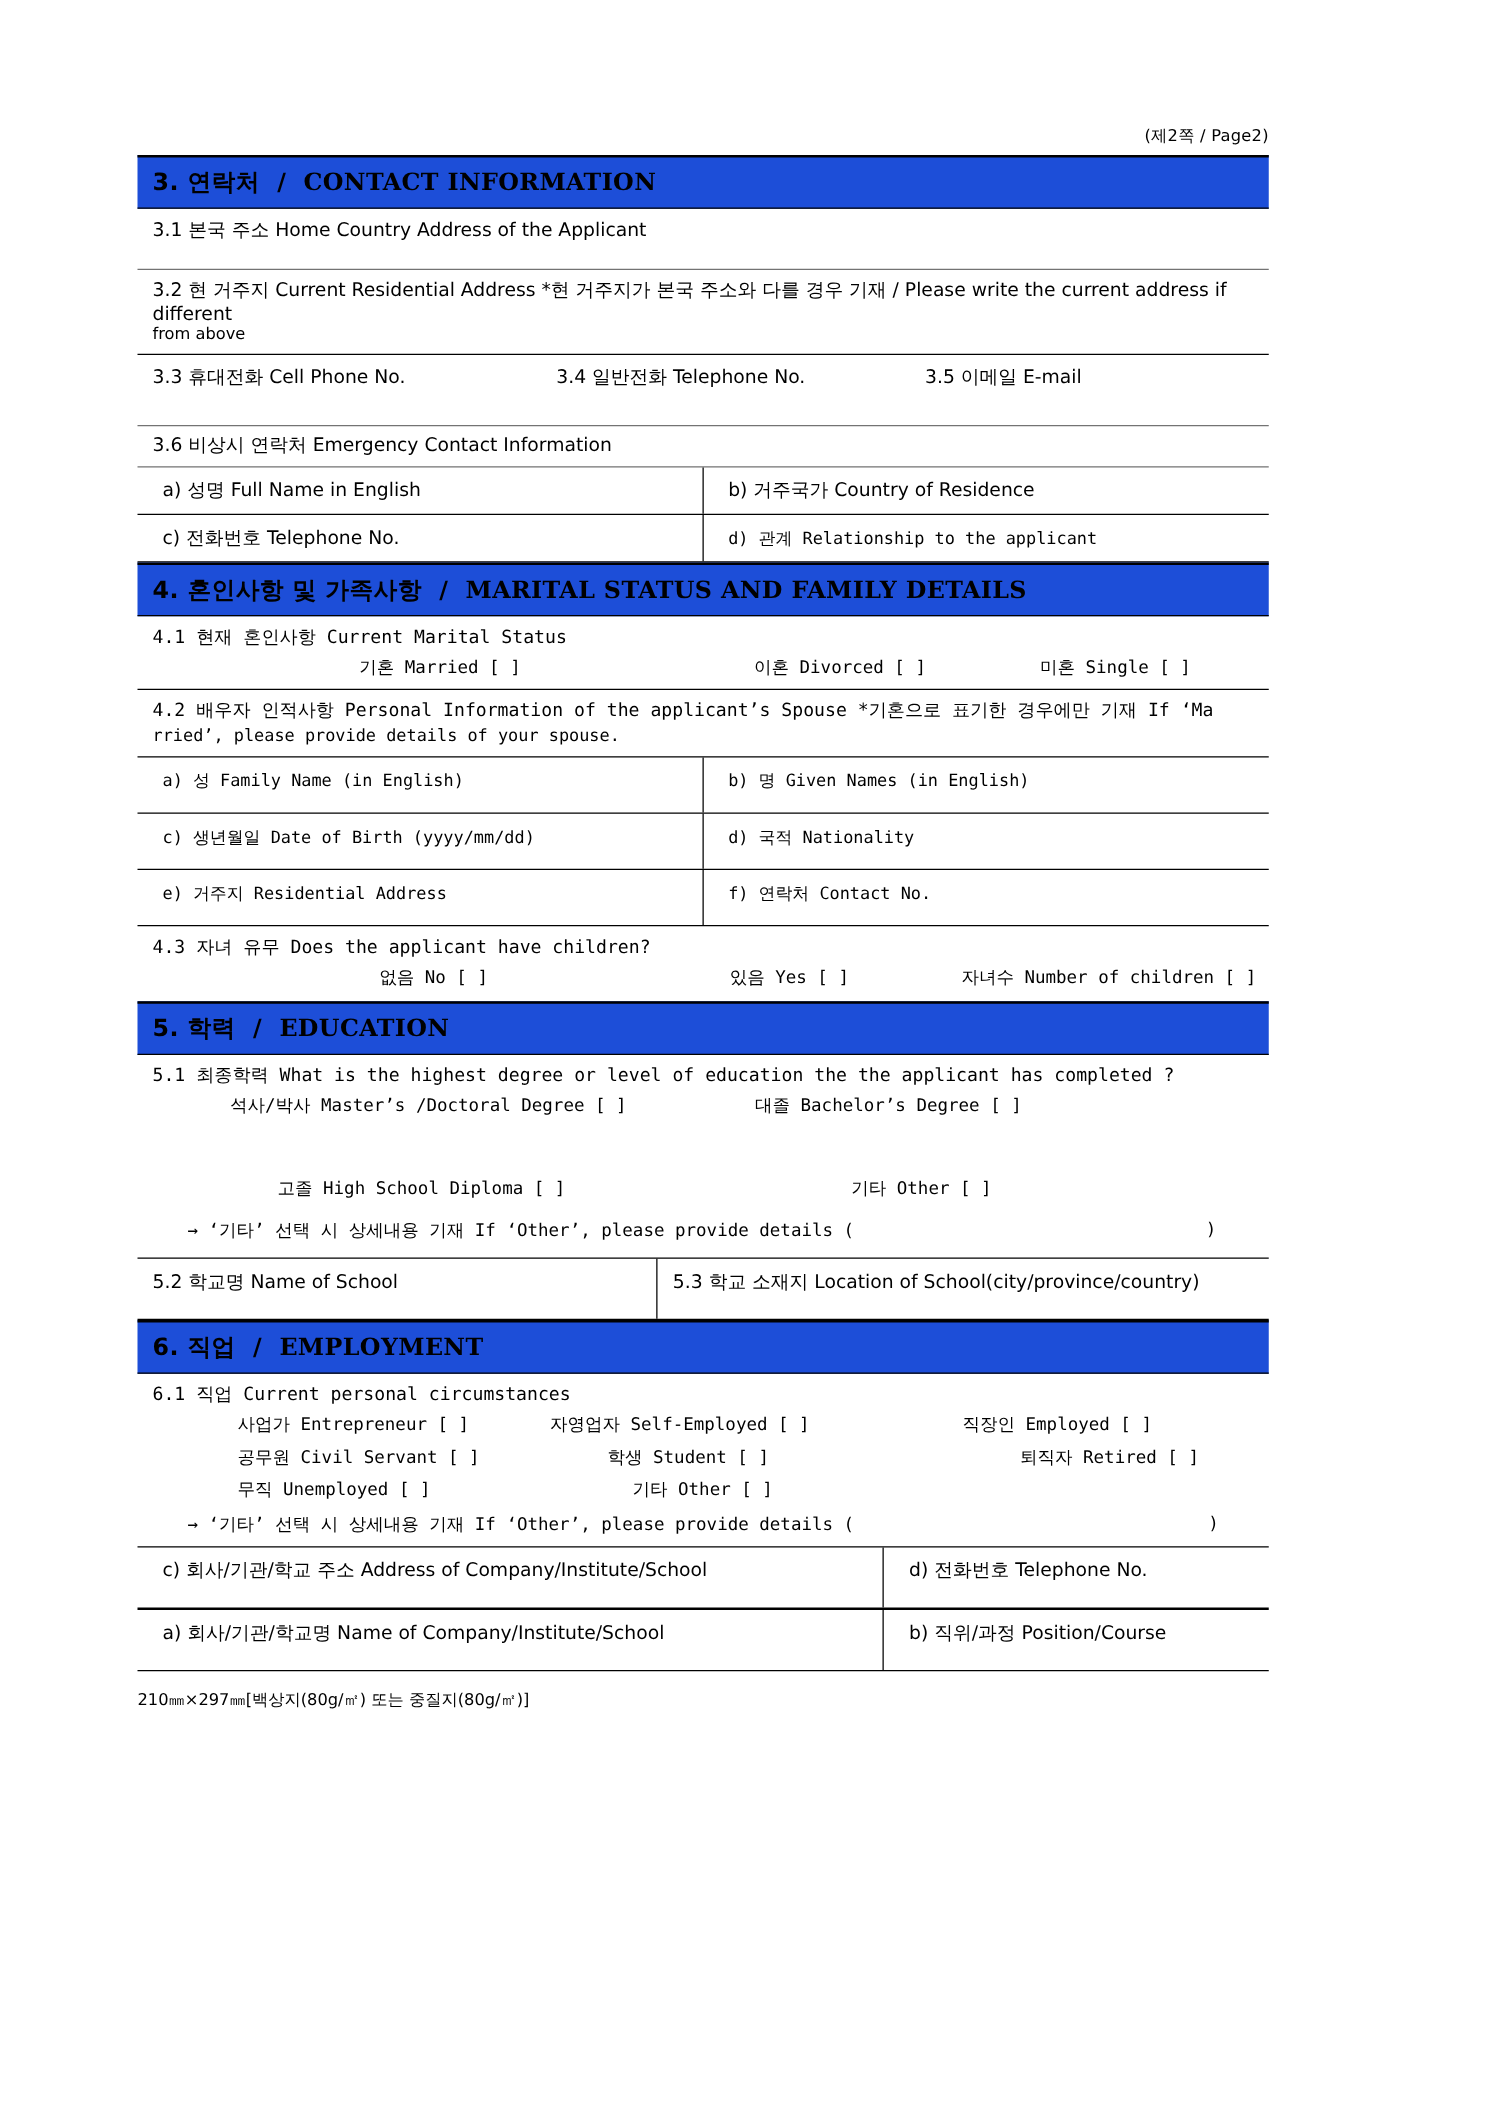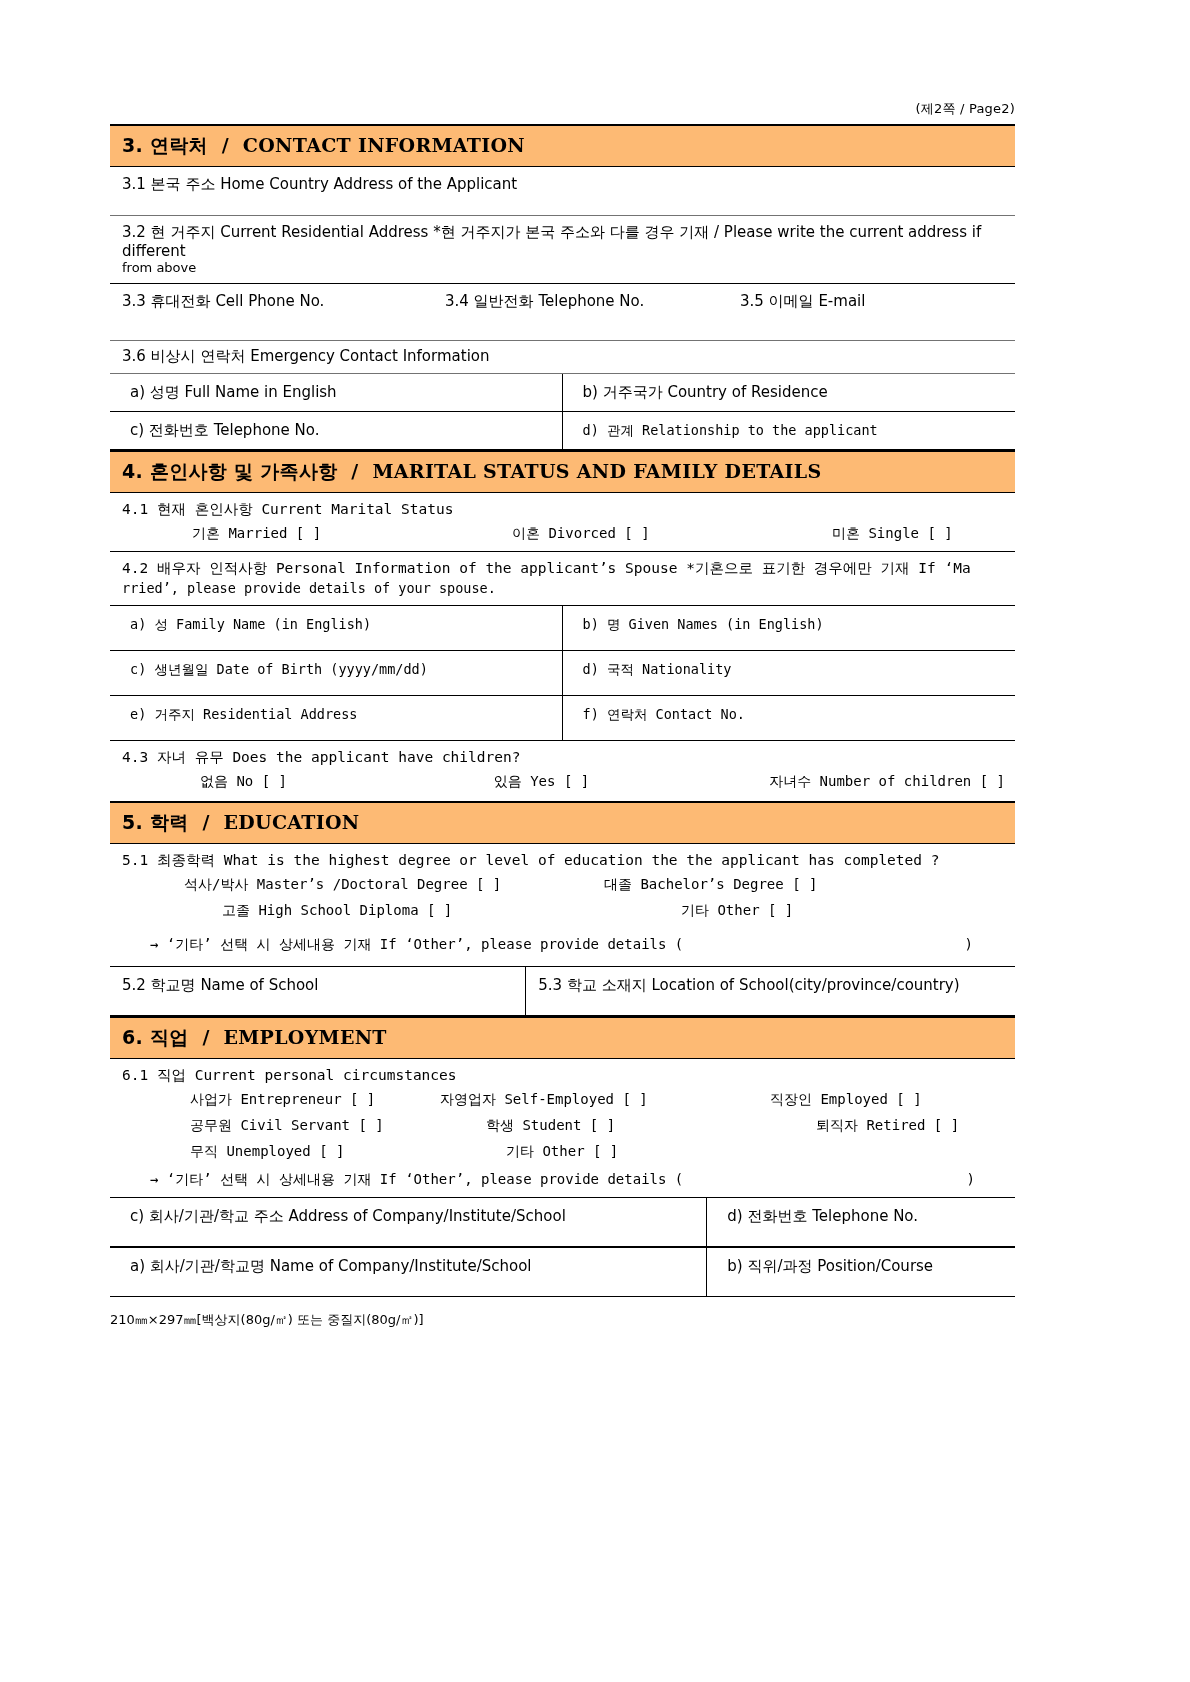--- a/index.html
+++ b/index.html
@@ -21,21 +21,21 @@
     width: 905px;
   }
   .page-marker {
     text-align: right;
     font-size: 13px;
     font-family: "DejaVu Sans", sans-serif;
     margin-bottom: 6px;
     letter-spacing: 0.2px;
   }
   .section-head {
-    background: #fdba74;
+    background: #1d4ed8;
     border-top: 2px solid #000;
     border-bottom: 1px solid #000;
     padding: 7px 10px 7px 12px;
     font-size: 19px;
     font-weight: bold;
     letter-spacing: 0.3px;
   }
   .section-head .en {
     font-family: "DejaVu Serif", serif;
     font-weight: bold;
@@ -77,20 +77,21 @@
     display: flex;
     padding: 4px 10px 8px 12px;
     font-size: 15px;
     border-bottom: 1px solid #000;
   }
   .choice-line.noborder { border-bottom: none; }
   .choice {
     font-family: "DejaVu Sans Mono", monospace;
     font-size: 14px;
     white-space: nowrap;
+    text-align: center;
   }
   .twoline-block { border-bottom: 1px solid #000; padding-bottom: 6px; }
   .hdr-line { padding: 7px 10px 2px 12px; font-size: 15px; }
   .opts-3 { display: flex; padding: 2px 10px 4px 12px; }
   .opts-3 > div { font-family: "DejaVu Sans Mono", monospace; font-size: 14px; }
   .arrow-line {
     padding: 6px 10px 8px 12px;
     font-family: "DejaVu Sans Mono", monospace;
     font-size: 14px;
     border-bottom: 1px solid #000;
@@ -245,21 +246,21 @@
     <span class="lbl-en" style="font-size:14.5px">5.1 최종학력 What is the highest degree or level of education the the applicant has completed ?</span>
   </div>
   <div class="opts-3" style="padding-top:4px;">
     <div style="width:420px;padding-left:62px;">
       <span>석사/박사 Master’s /Doctoral Degree [    ]</span>
     </div>
     <div>
       <span>대졸 Bachelor’s Degree  [    ]</span>
     </div>
   </div>
-  <div class="opts-3" style="padding-top:4px;padding-bottom:6px;">
+  <div class="opts-3" style="padding-top:4px;padding-bottom:6px;margin-top:40px;">
     <div style="width:420px;padding-left:100px;">
       <span>고졸 High School Diploma [    ]</span>
     </div>
     <div style="padding-left:39px;">
       <span>기타 Other [    ]</span>
     </div>
   </div>
   <div class="arrow-line" style="position:relative;padding-left:40px;padding-top:10px;padding-bottom:12px;">
     <span>→  ‘기타’ 선택 시 상세내용 기재 If ‘Other’, please provide details (</span>
     <span style="position:absolute;right:42px;">)</span>

